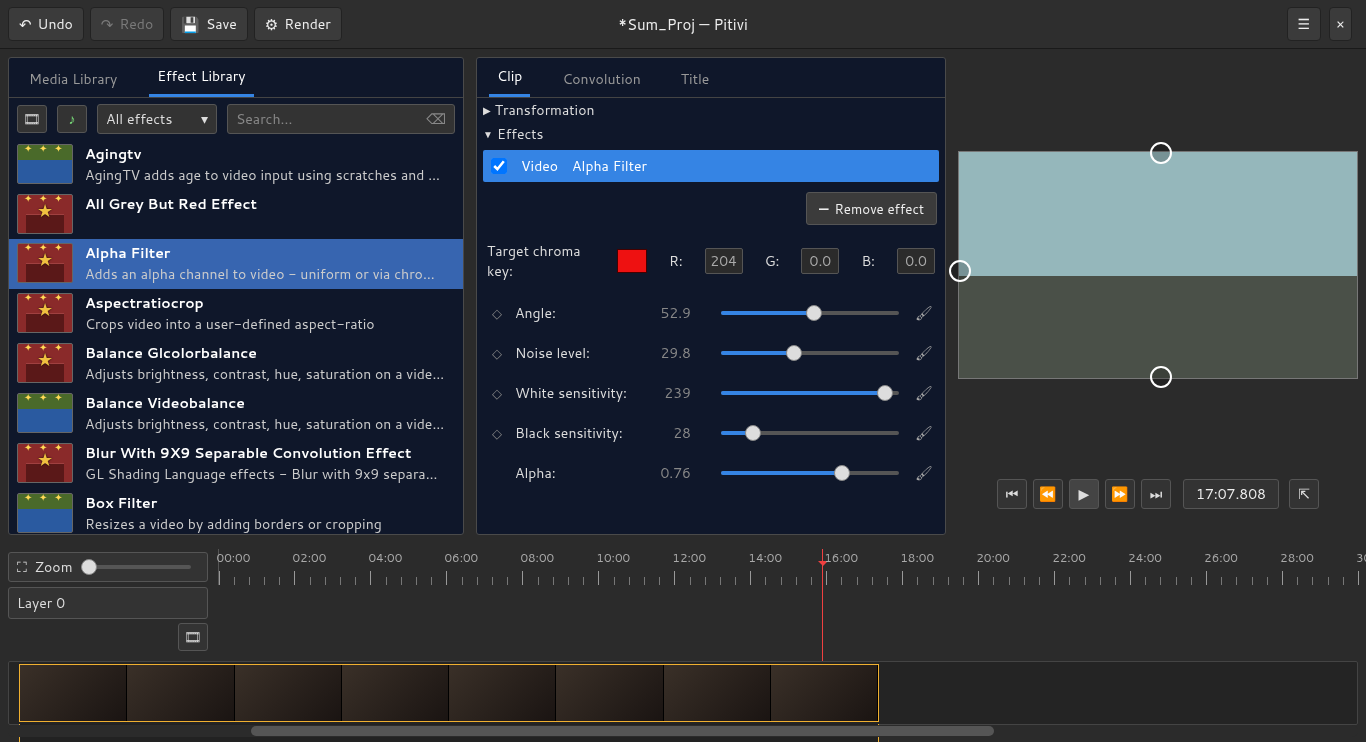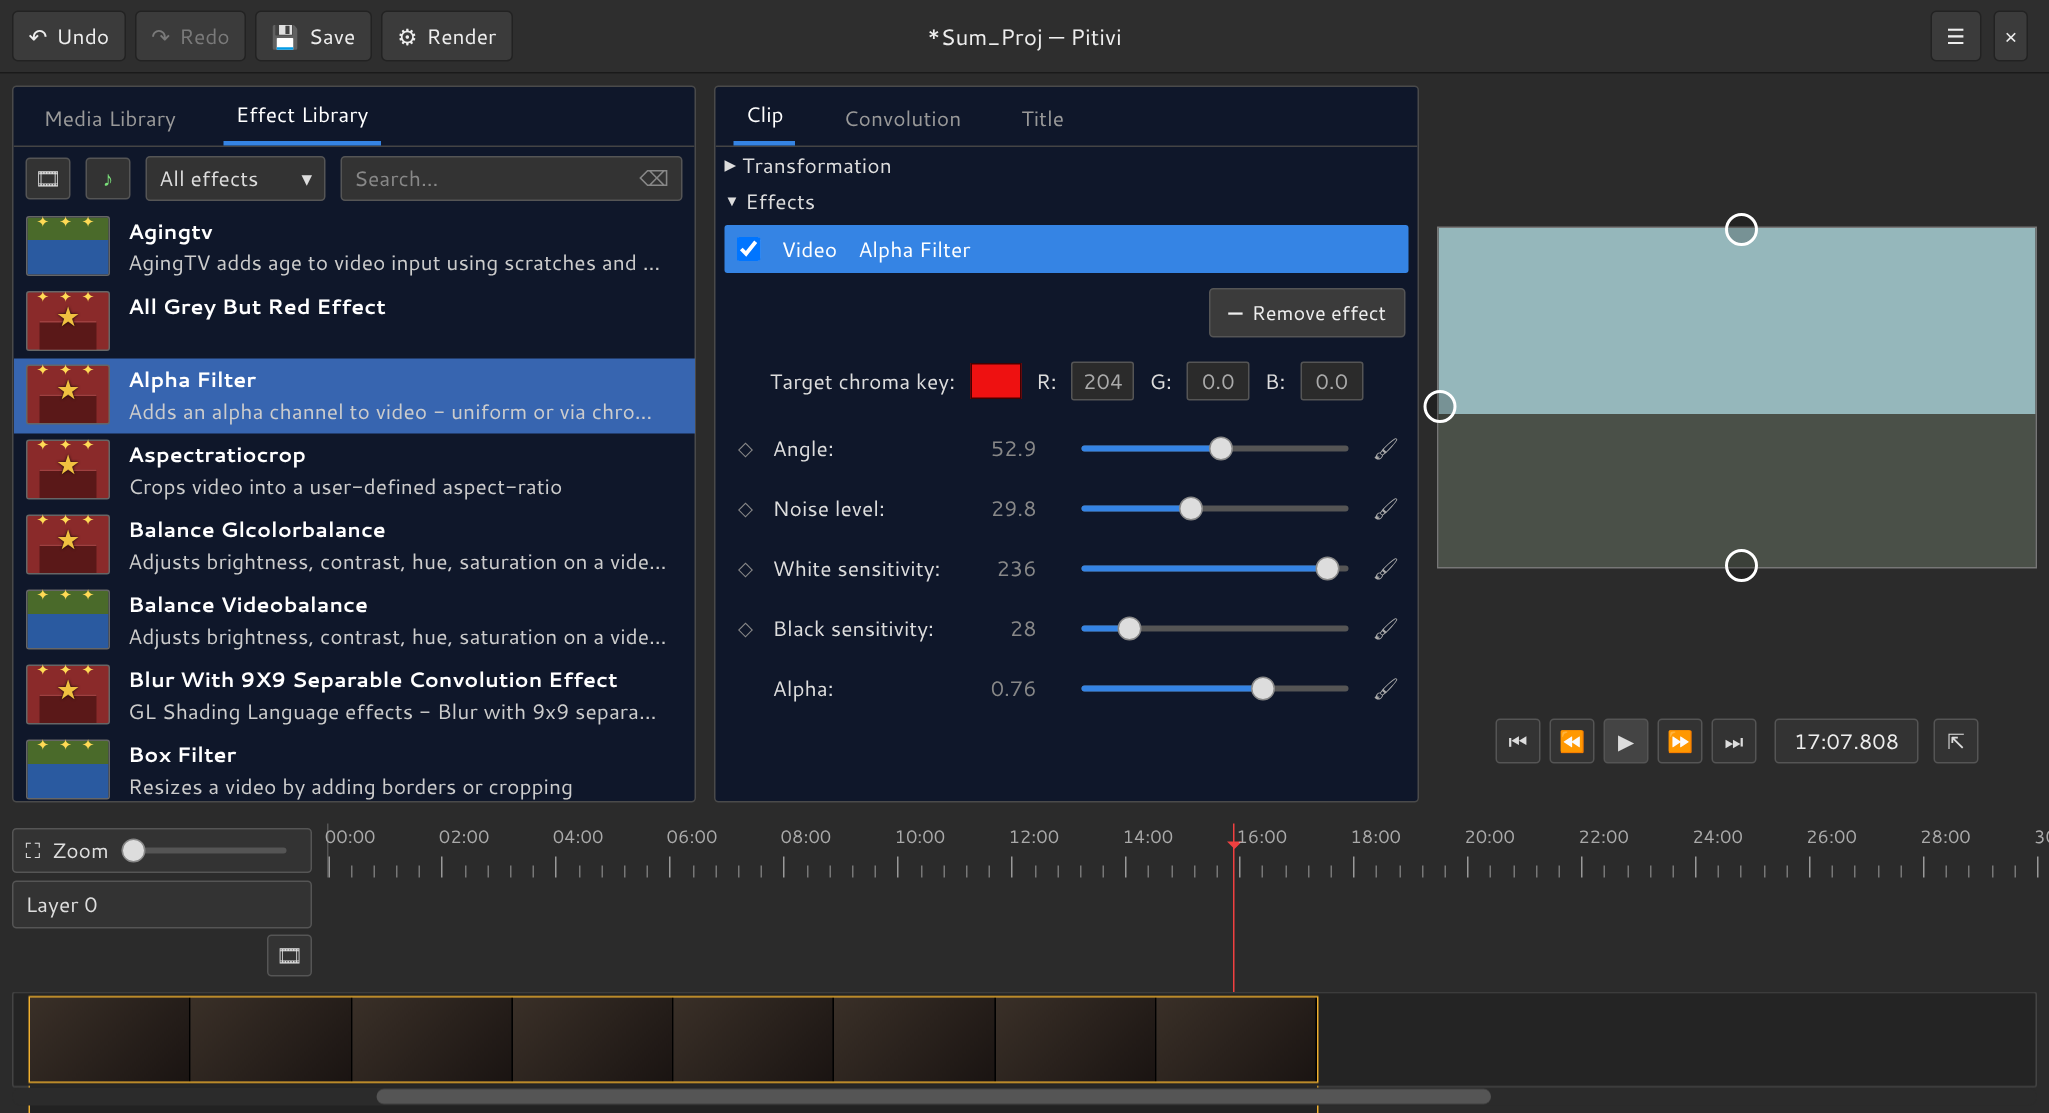--- a/index.html
+++ b/index.html
@@ -52,21 +52,21 @@
 .params { padding: 6px 10px; }
 .param-row { display: flex; align-items: center; height: 40px; gap: 8px; }
 .key-ic { width: 20px; color: #888; text-align:center; font-size:13px; }
 .p-label { width: 120px; color: #ddd; }
 .p-val { width: 48px; color: #888; text-align: right; margin-right: 22px;}
 .slider { flex: 1; height: 4px; background: #555; border-radius: 2px; position: relative; margin-right: 8px; cursor:pointer;}
 .slider .fill { position: absolute; left:0; top:0; bottom:0; background:#3584e4; border-radius:2px;}
 .slider .knob { position:absolute; top:50%; width:16px; height:16px; background:#ddd; border:1px solid #888; border-radius:50%; transform:translate(-50%,-50%);}
 .reset-ic { color:#aaa; width:20px; cursor:pointer; font-size:14px;}
 
-.chroma-row { display:flex; align-items:center; gap:10px; padding:4px 0 12px; justify-content:center;}
+.chroma-row { display:flex; align-items:center; gap:22px; padding:4px 0 12px; justify-content:center;}
 .color-swatch { width:34px; height:24px; background:#e11; border:1px solid #400; cursor:pointer;}
 .rgb-lbl { color:#ddd; }
 .rgb-val { width:42px; background:#2b2b2b; border:1px solid #555; border-radius:2px; padding:2px 4px; color:#aaa; text-align:center;}
 
 
 .viewer { width:100%; height:228px; background:linear-gradient(#95b7bb 55%, #4a5048 55%); border:1px solid #777; margin-top:94px; position:relative;}
 .viewer .handle { position:absolute; width:22px; height:22px; border:2px solid #fff; border-radius:50%; background:rgba(0,0,0,.2);}
 .transport { display:flex; align-items:center; justify-content:center; gap:6px; margin-top:100px;}
 .tbtn { width:30px; height:30px; background:#333; border:1px solid #555; border-radius:3px; display:flex; align-items:center; justify-content:center; color:#ddd; cursor:pointer;}
 .tbtn.play { background:#444;}
@@ -279,21 +279,21 @@
             <div class="p-val">29.8</div>
             <div class="slider">
               <div class="fill" style="width: 41%;"></div>
               <div class="knob" style="left: 41%;"></div>
             </div>
             <div class="reset-ic">🖌</div>
           </div>
           <div class="param-row">
             <div class="key-ic">◇</div>
             <div class="p-label">White sensitivity:</div>
-            <div class="p-val">236</div>
+            <div class="p-val">239</div>
             <div class="slider">
               <div class="fill" style="width: 92%;"></div>
               <div class="knob" style="left: 92%;"></div>
             </div>
             <div class="reset-ic">🖌</div>
           </div>
           <div class="param-row">
             <div class="key-ic">◇</div>
             <div class="p-label">Black sensitivity:</div>
             <div class="p-val">28</div>

